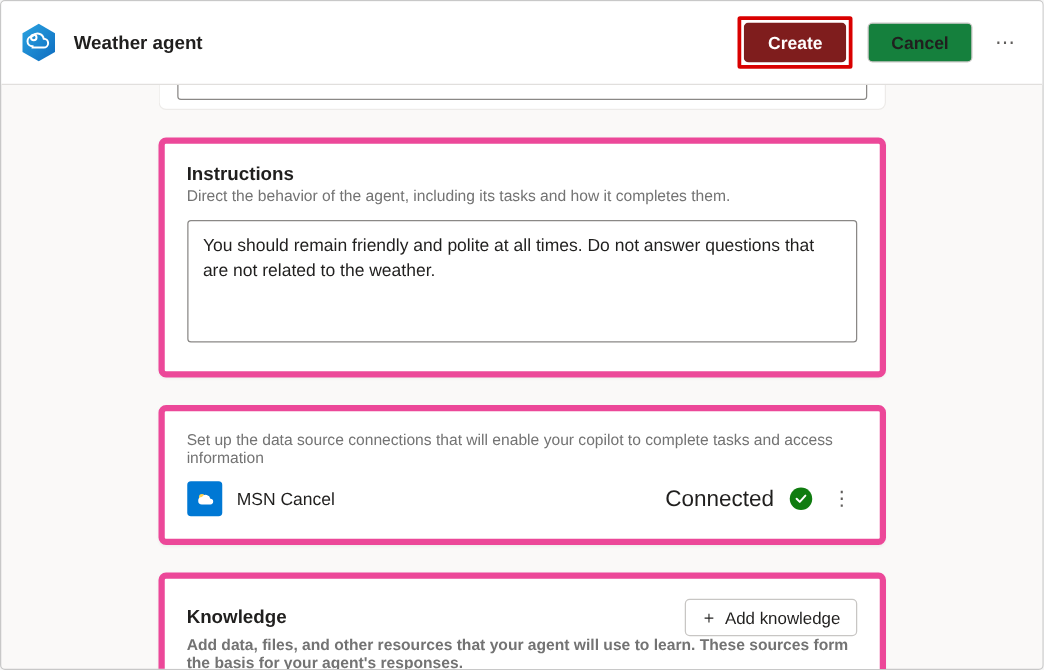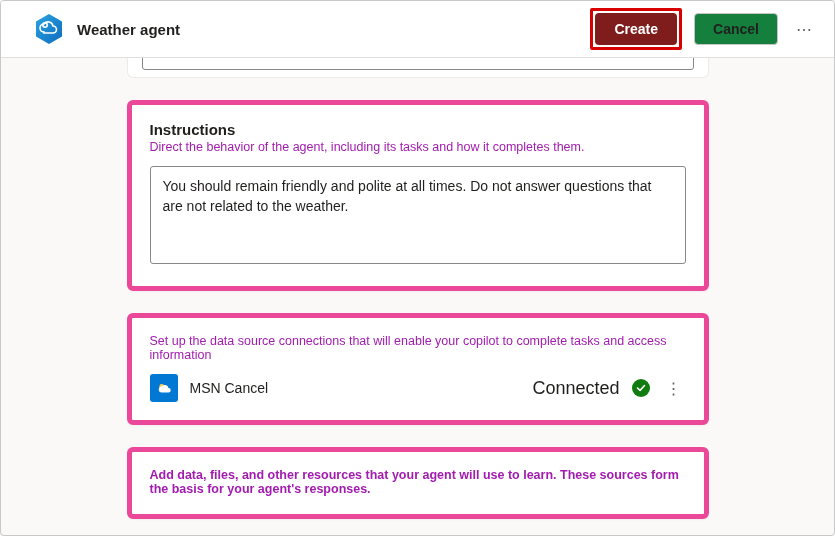--- a/index.html
+++ b/index.html
@@ -15,24 +15,24 @@
     width: 835px;
     height: 536px;
     background: #faf9f8;
     border: 1px solid #c8c8c8;
     border-radius: 4px;
     display: flex;
     flex-direction: column;
     overflow: hidden;
   }
   .header {
-    height: 57px;
-    display: flex;
-    align-items: center;
-    padding: 0 16px 0 32px;
+    height: 67px;
+    display: flex;
+    align-items: center;
+    padding: 0 16px 0 14px;
     background: #ffffff;
     border-bottom: 1px solid #e1dfdd;
     gap: 12px;
   }
   .app-icon {
     width: 32px;
     height: 32px;
     border-radius: 6px;
     display: flex;
     align-items: center;
@@ -118,21 +118,21 @@
     border-radius: 3px;
   }
   .section-title {
     font-size: 15px;
     font-weight: 600;
     color: #201f1e;
     margin: 0 0 2px 0;
   }
   .section-desc {
     font-size: 12.5px;
-    color: #a21caf;
+    color: #737373;
     margin: 0 0 12px 0;
   }
   .textarea {
     width: 100%;
     min-height: 98px;
     border: 1px solid #8a8886;
     border-radius: 3px;
     padding: 10px 12px;
     font-size: 14px;
     font-family: inherit;
@@ -254,18 +254,25 @@
           <div class="status-icon" data-name="connected-check-icon">
             <svg width="10" height="10" viewBox="0 0 10 10">
                 <path d="M1.5 5 L4 7.5 L8.5 2.5" stroke="#fff" stroke-width="1.6" fill="none" stroke-linecap="round" stroke-linejoin="round"></path>
               </svg>
           </div>
           <div class="row-more" data-name="data-source-more-button">⋮</div>
         </div>
       </div>
 
       <div class="card" data-name="knowledge-card">
+        <div class="knowledge-head">
+          <div class="section-title" data-name="knowledge-title">Knowledge</div>
+          <button class="add-knowledge-btn" data-name="add-knowledge-button">
+            <span data-name="plus-icon">＋</span>
+            <span data-name="add-knowledge-label">Add knowledge</span>
+          </button>
+        </div>
         <div class="section-desc" style="margin-bottom:0;font-weight:bold;" data-name="knowledge-desc">Add data, files, and other resources that your agent will use to learn. These sources form the basis for your agent's responses.</div>
       </div>
 
     </div>
   </div>
 </div>
 
 </body></html>

